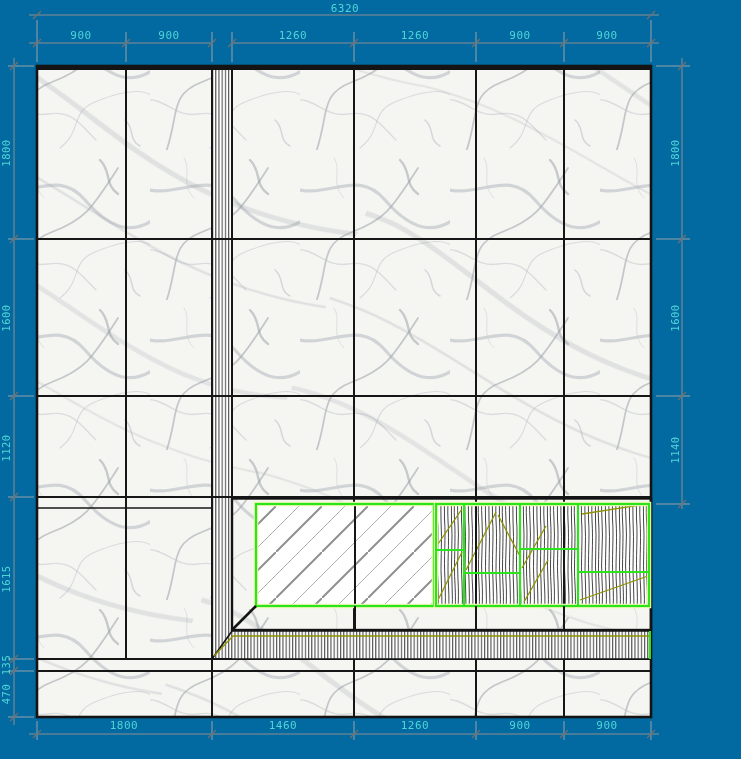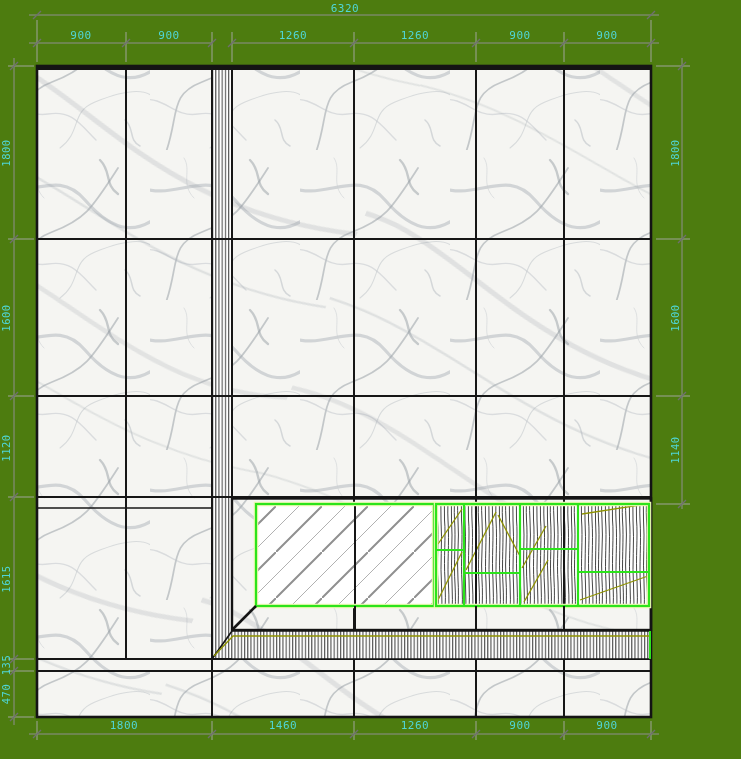--- a/index.html
+++ b/index.html
@@ -1,16 +1,16 @@
 <!DOCTYPE html>
 <html><head>
 <meta charset="utf-8">
 <style>
   html,body{margin:0;padding:0;background:#ffffff;}
-  #stage{position:relative;width:741px;height:759px;background:#4d7c0f;overflow:hidden;
+  #stage{position:relative;width:741px;height:759px;background:#0369a1;overflow:hidden;
          font-family:"DejaVu Sans Mono","Liberation Mono",monospace;}
   svg{display:block;}
   .dim-text{fill:#4fd6d6;font-family:"DejaVu Sans Mono","Liberation Mono",monospace;
             font-size:11px;letter-spacing:0.5px;}
   .dim-text-side{font-size:10.5px;}
   .dim-line{stroke:#8f8f8f;stroke-width:1;fill:none;}
   .ext-line{stroke:#a9a9a9;stroke-width:0.9;fill:none;}
   .tick{stroke:#6f6f6f;stroke-width:1.4;fill:none;}
   .grid{stroke:#161616;stroke-width:2;fill:none;}
   .grid-thin{stroke:#161616;stroke-width:1.4;fill:none;}

